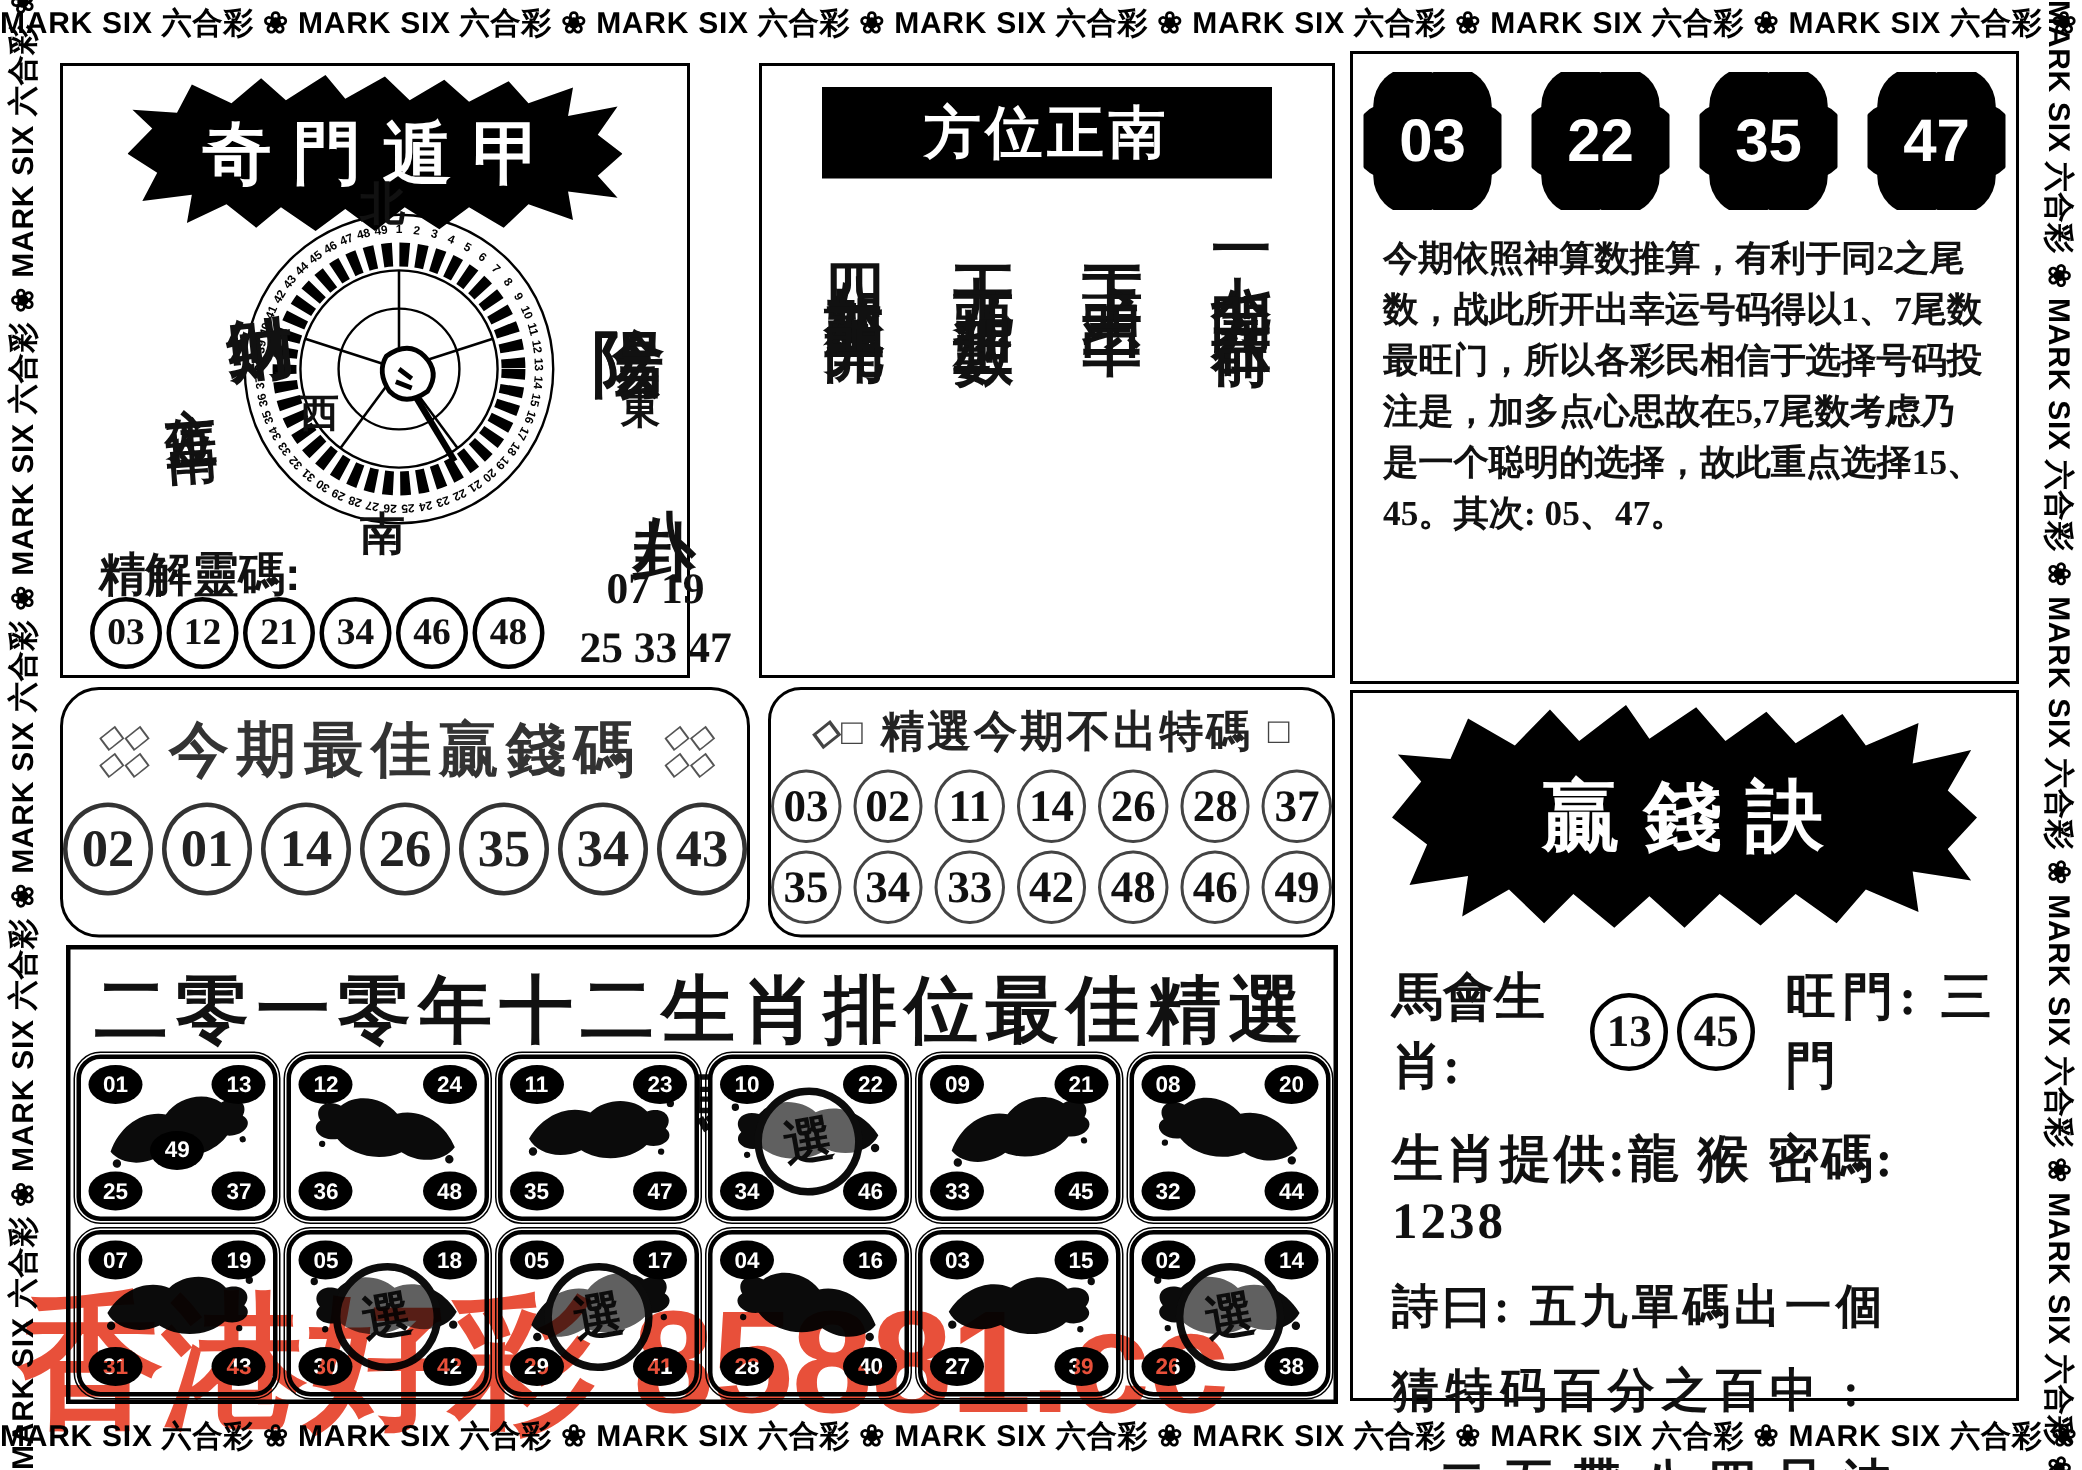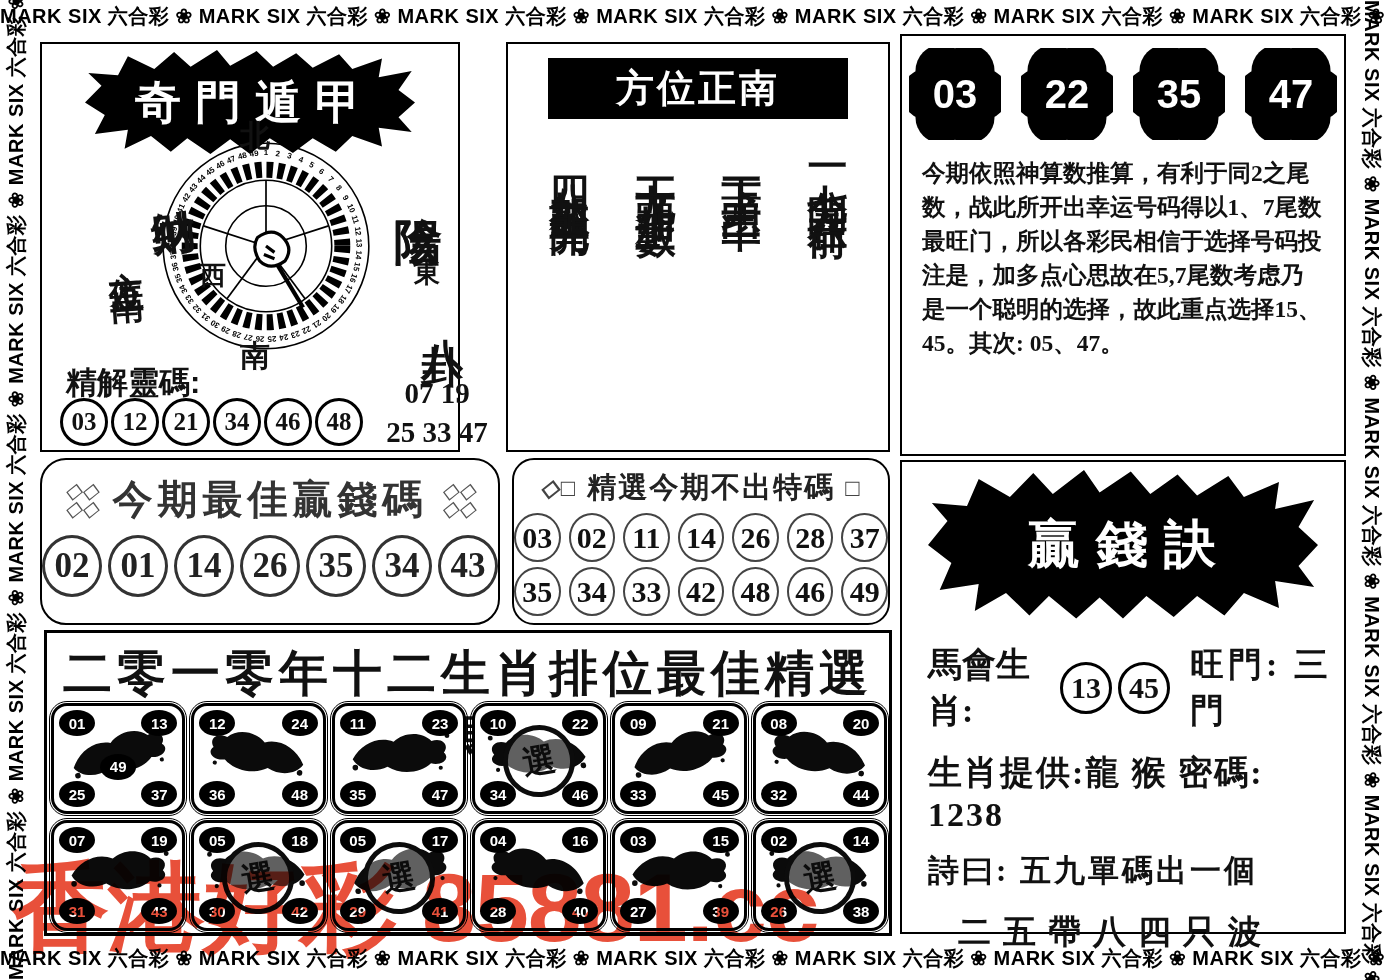--- a/index.html
+++ b/index.html
@@ -513,18 +513,19 @@
       <span>贏錢訣</span>
     </div>
     <div class="sline" id="sline1">
       <span>馬會生肖:</span>
       <span class="circ46b">13</span>
       <span class="circ46b">45</span>
       <span class="suffix">旺門: 三門</span>
     </div>
     <div class="sline" id="sline2">生肖提供:龍 猴 密碼: 1238</div>
     <div class="sline" id="sline3">詩曰: 五九單碼出一個</div>
+    <div class="sline" id="sline4">猜特码百分之百中 :</div>
     <div class="sline" id="sline5">二五帶八四只波</div>
 
   </div>
 
   <div id="watermark" style="color: rgb(232, 80, 58);">香港好彩 85881.cc</div>
 </div>
 
 </body></html>

